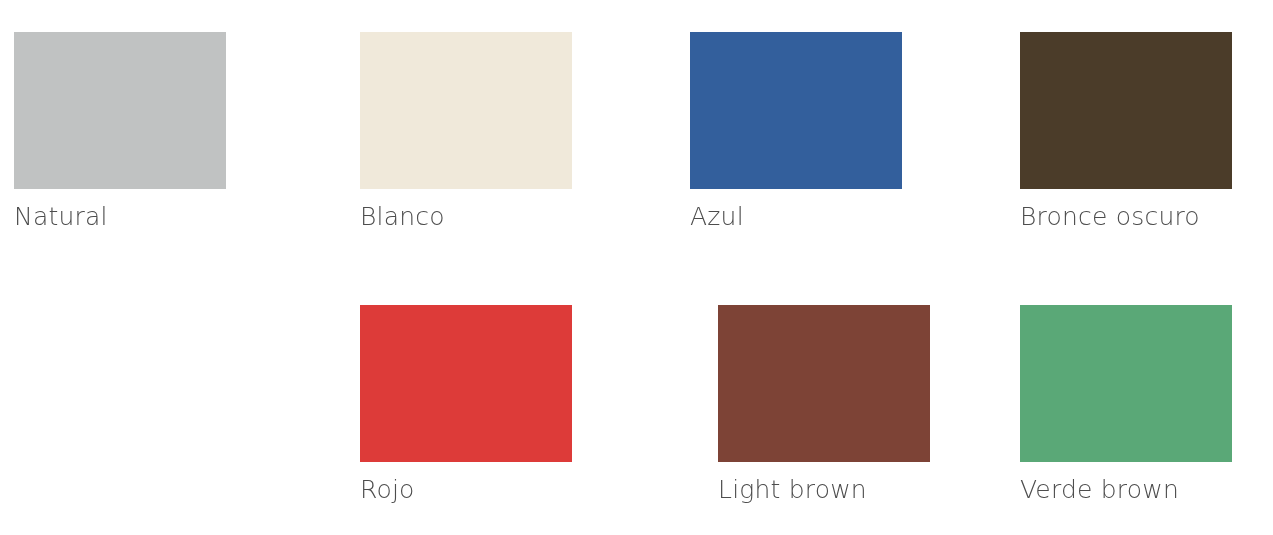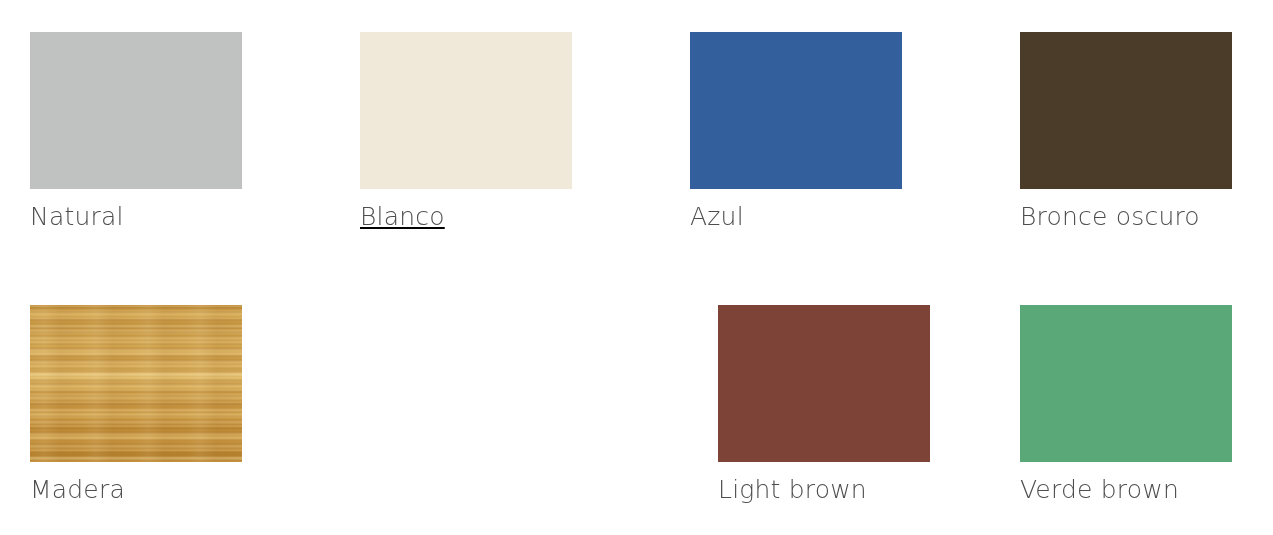--- a/index.html
+++ b/index.html
@@ -105,45 +105,45 @@
         rgba(255, 255, 255, 0.00) 52px
       );
     pointer-events: none;
   }
 </style>
 </head>
 <body>
 
 <div id="swatch-grid" style="background: rgb(255, 255, 255);">
 
-  <div class="swatch-cell" style="left: 30px; top: 32px; width: 225px;">
+  <div class="swatch-cell" style="left: 14px; top: 32px; width: 225px;">
     <span class="swatch-chip" style="width: 212px; height: 157px; background: rgb(192, 194, 194);"></span>
     <span class="swatch-label" style="color: rgb(77, 77, 77);">Natural</span>
   </div>
 
-  <div class="swatch-cell" style="left: 360px; top: 32px; width: 204px; text-decoration: underline;">
+  <div class="swatch-cell" style="left: 360px; top: 32px; width: 204px;">
     <span class="swatch-chip" style="width: 212px; height: 157px; background: rgb(240, 233, 218);"></span>
     <span class="swatch-label" style="color: rgb(77, 77, 77);">Blanco</span>
   </div>
 
   <div class="swatch-cell" style="left: 690px; top: 32px; width: 212px;">
     <span class="swatch-chip" style="width: 212px; height: 157px; background: rgb(51, 95, 156);"></span>
     <span class="swatch-label" style="color: rgb(77, 77, 77);">Azul</span>
   </div>
 
   <div class="swatch-cell" style="left: 1020px; top: 32px; width: 244px;">
     <span class="swatch-chip" style="width: 212px; height: 157px; background: rgb(75, 60, 41);"></span>
     <span class="swatch-label" style="color: rgb(77, 77, 77);">Bronce oscuro</span>
   </div>
 
-  <div class="swatch-cell" style="left: 30px; top: 305px; width: 212px;">
-    <span class="swatch-chip texture-wood" style="width: 212px; height: 157px;"></span>
-    <span class="swatch-label" style="color: rgb(77, 77, 77);">Madera</span>
+
+  <div class="swatch-cell" style="left: 360px; top: 305px; width: 212px;">
+    <span class="swatch-chip" style="width: 212px; height: 157px; background: rgb(221, 59, 57);"></span>
+    <span class="swatch-label" style="color: rgb(77, 77, 77);">Rojo</span>
   </div>
-
 
   <div class="swatch-cell" style="left: 690px; top: 305px; width: 212px; padding-left: 28px;">
     <span class="swatch-chip" style="width: 212px; height: 157px; background: rgb(125, 67, 54);"></span>
     <span class="swatch-label" style="color: rgb(77, 77, 77);">Light brown</span>
   </div>
 
   <div class="swatch-cell" style="left: 1020px; top: 305px; width: 212px;">
     <span class="swatch-chip" style="width: 212px; height: 157px; background: rgb(90, 168, 119);"></span>
     <span class="swatch-label" style="color: rgb(77, 77, 77);">Verde brown</span>
   </div>

